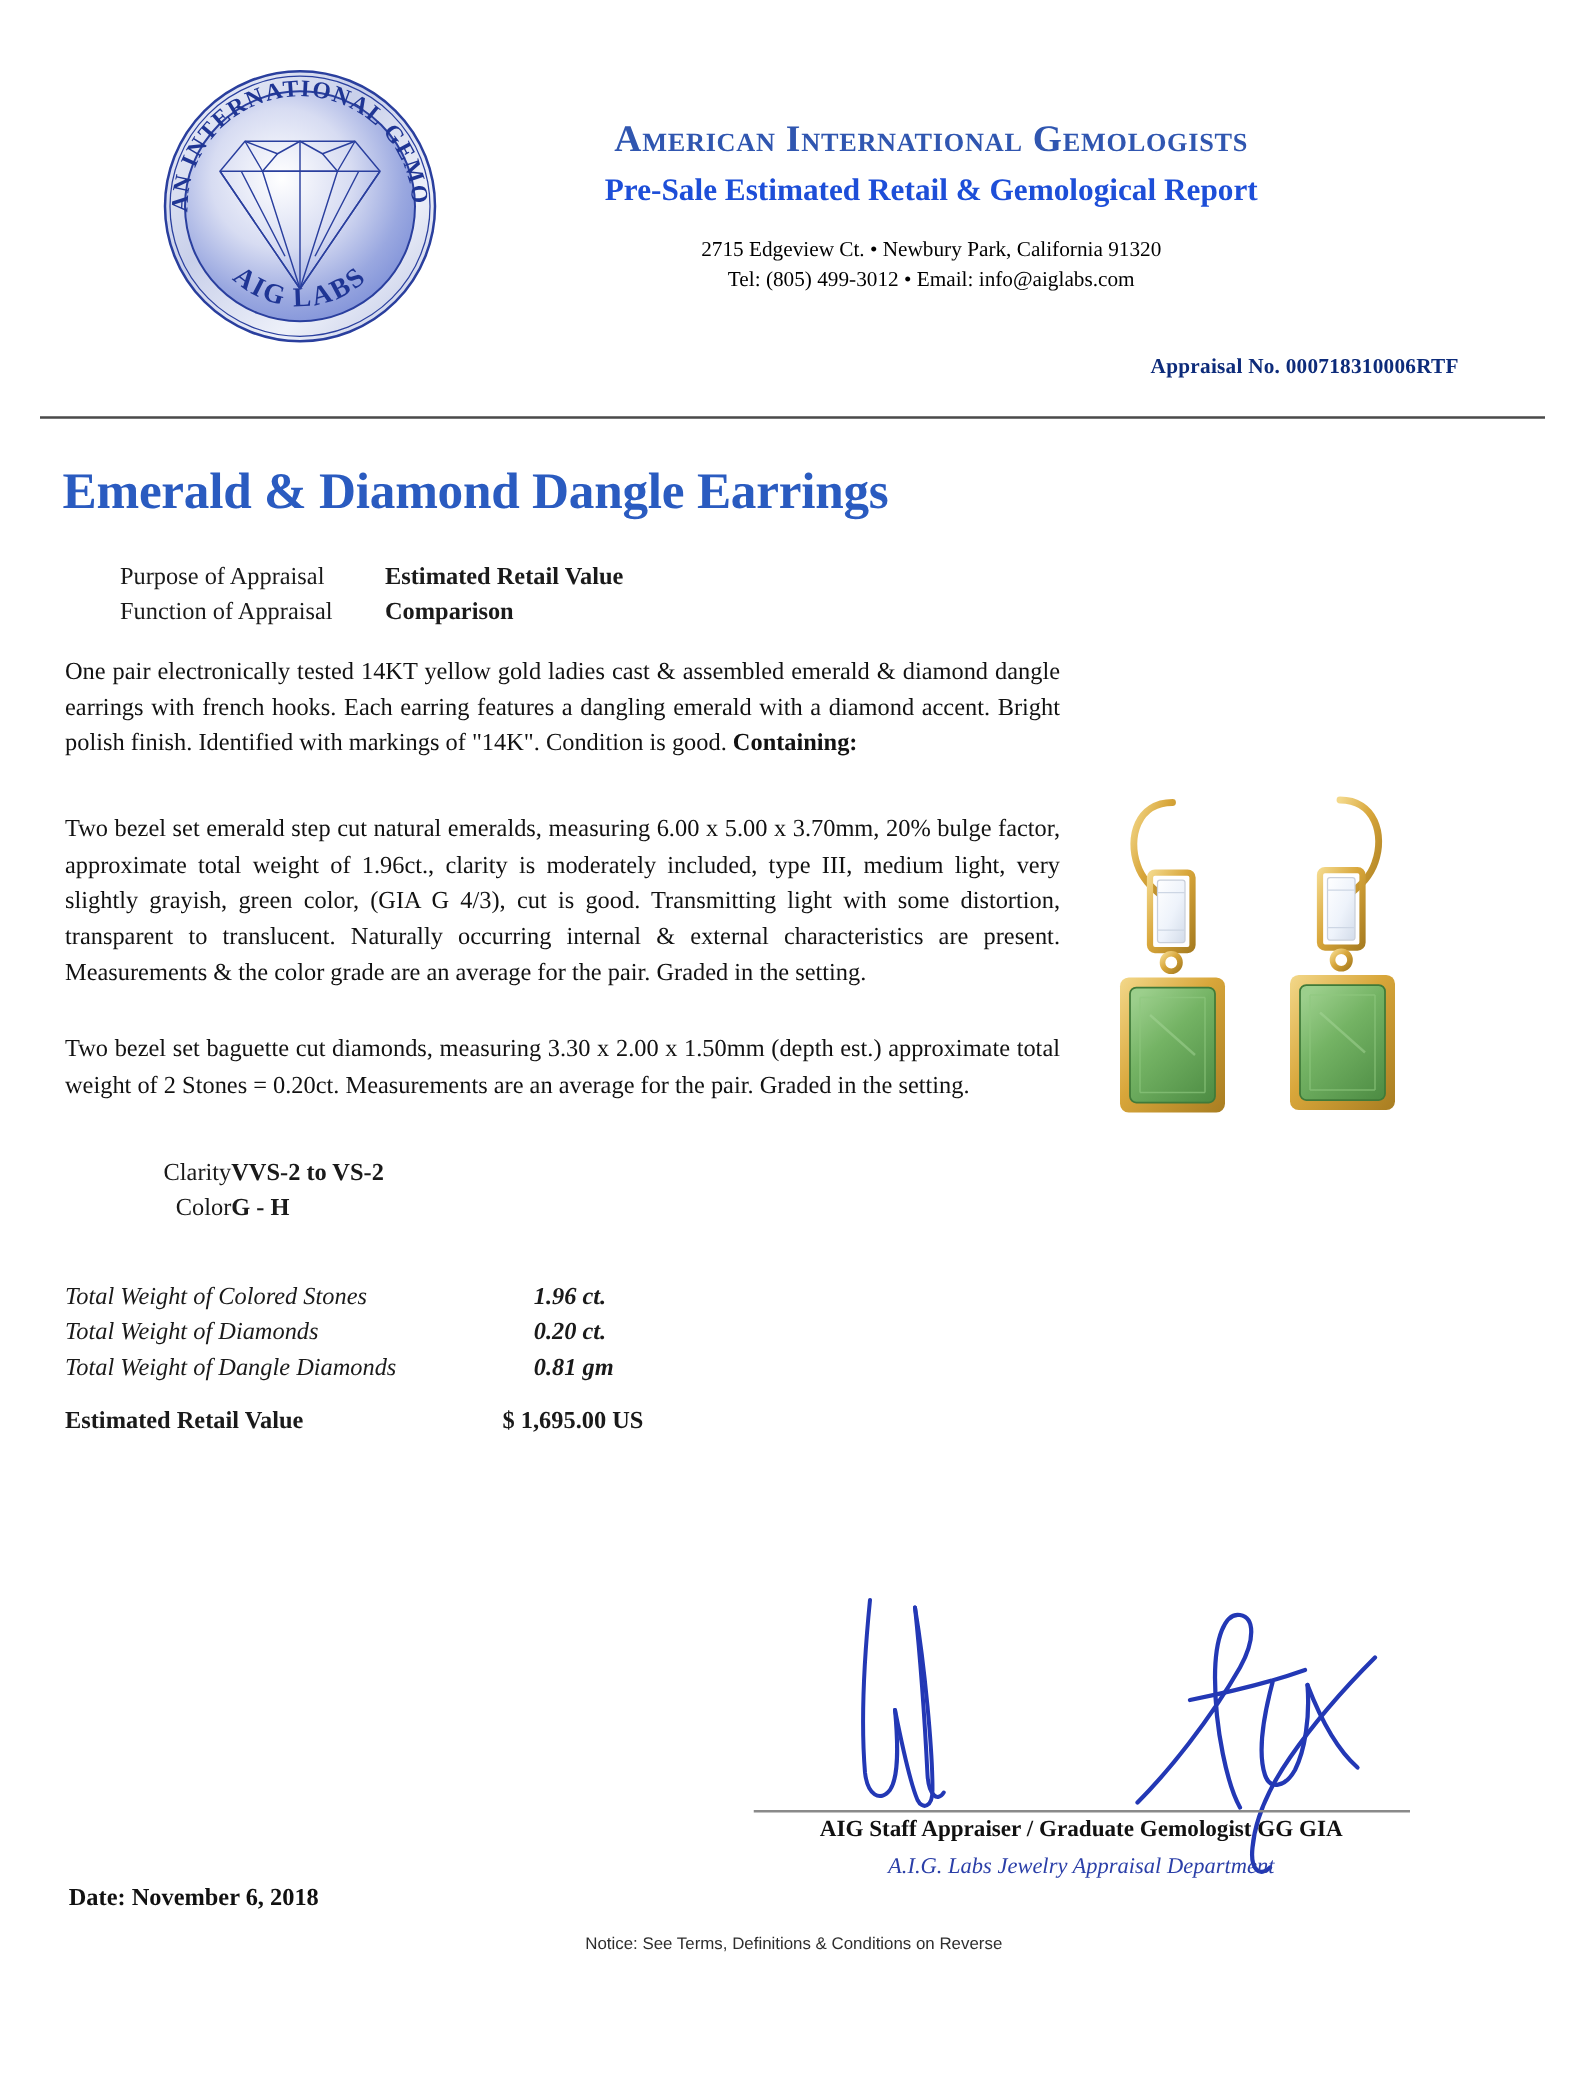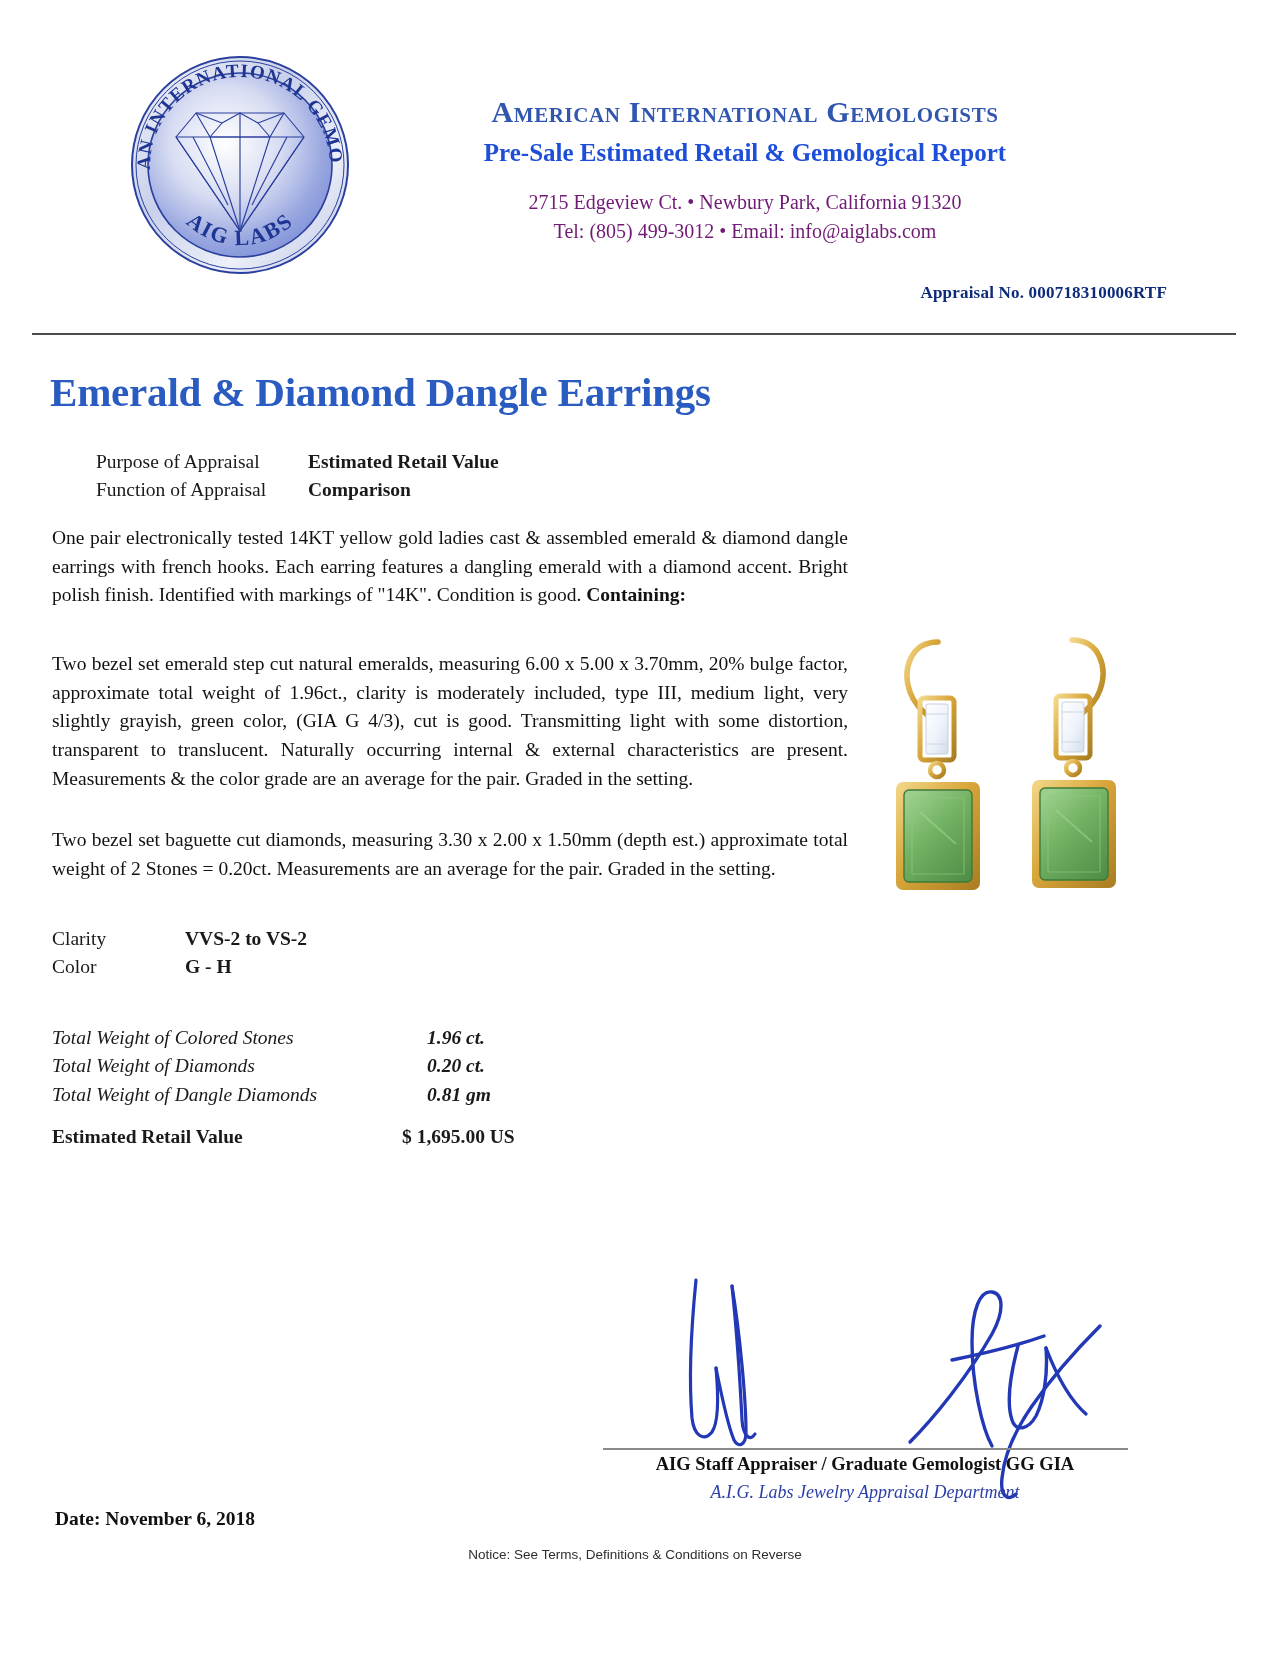--- a/index.html
+++ b/index.html
@@ -25,21 +25,21 @@
   .org-name {
     font-size: 30px; color: #3056b0; font-weight: bold;
     letter-spacing: 0.6px; font-variant: small-caps;
     line-height: 1.15;
   }
   .org-sub {
     font-size: 25px; color: #1d4ed8; font-weight: bold;
     margin-top: 8px; line-height: 1.2;
   }
   .addr {
-    font-size: 20px; color: #701a75; margin-top: 20px; line-height: 1.45;
+    font-size: 17px; color: #000000; margin-top: 20px; line-height: 1.45;
   }
   .appraisal-no {
     position: absolute; right: 103px; top: 283px;
     font-size: 17px; font-weight: bold; color: #0d2b7a;
     letter-spacing: 0.2px;
   }
 
   
   .rule-top { position: absolute; left: 32px; top: 333px; width: 1204px; height: 2px; background: #4a4a4a; }
 
@@ -63,21 +63,21 @@
     text-justify: inter-word; color: #121212;
   }
   .para b { font-weight: bold; }
   #para-intro { top: 524px; position: absolute; width: 796px; }
   #para-emerald { top: 650px; position: absolute; width: 796px; }
   #para-diamond { top: 826px; position: absolute; width: 796px; }
 
   
   .grade-block { position: absolute; left: 52px; top: 925px; font-size: 19.5px; line-height: 1.45; }
   .grow { display: flex; }
-  .grow .glabel { width: 133px; }
+  .grow .glabel { width: 133px; text-align: right; }
   .grow .gval { font-weight: bold; }
 
   
   .totals { position: absolute; left: 52px; top: 1024px; font-size: 19.5px; line-height: 1.45; }
   .trow { display: flex; font-style: italic; }
   .trow .tlabel { width: 375px; }
   .trow .tval { font-weight: bold; }
 
   .erv { position: absolute; left: 52px; top: 1126px; font-size: 19.5px; display: flex; }
   .erv .elabel { width: 350px; font-weight: bold; }

